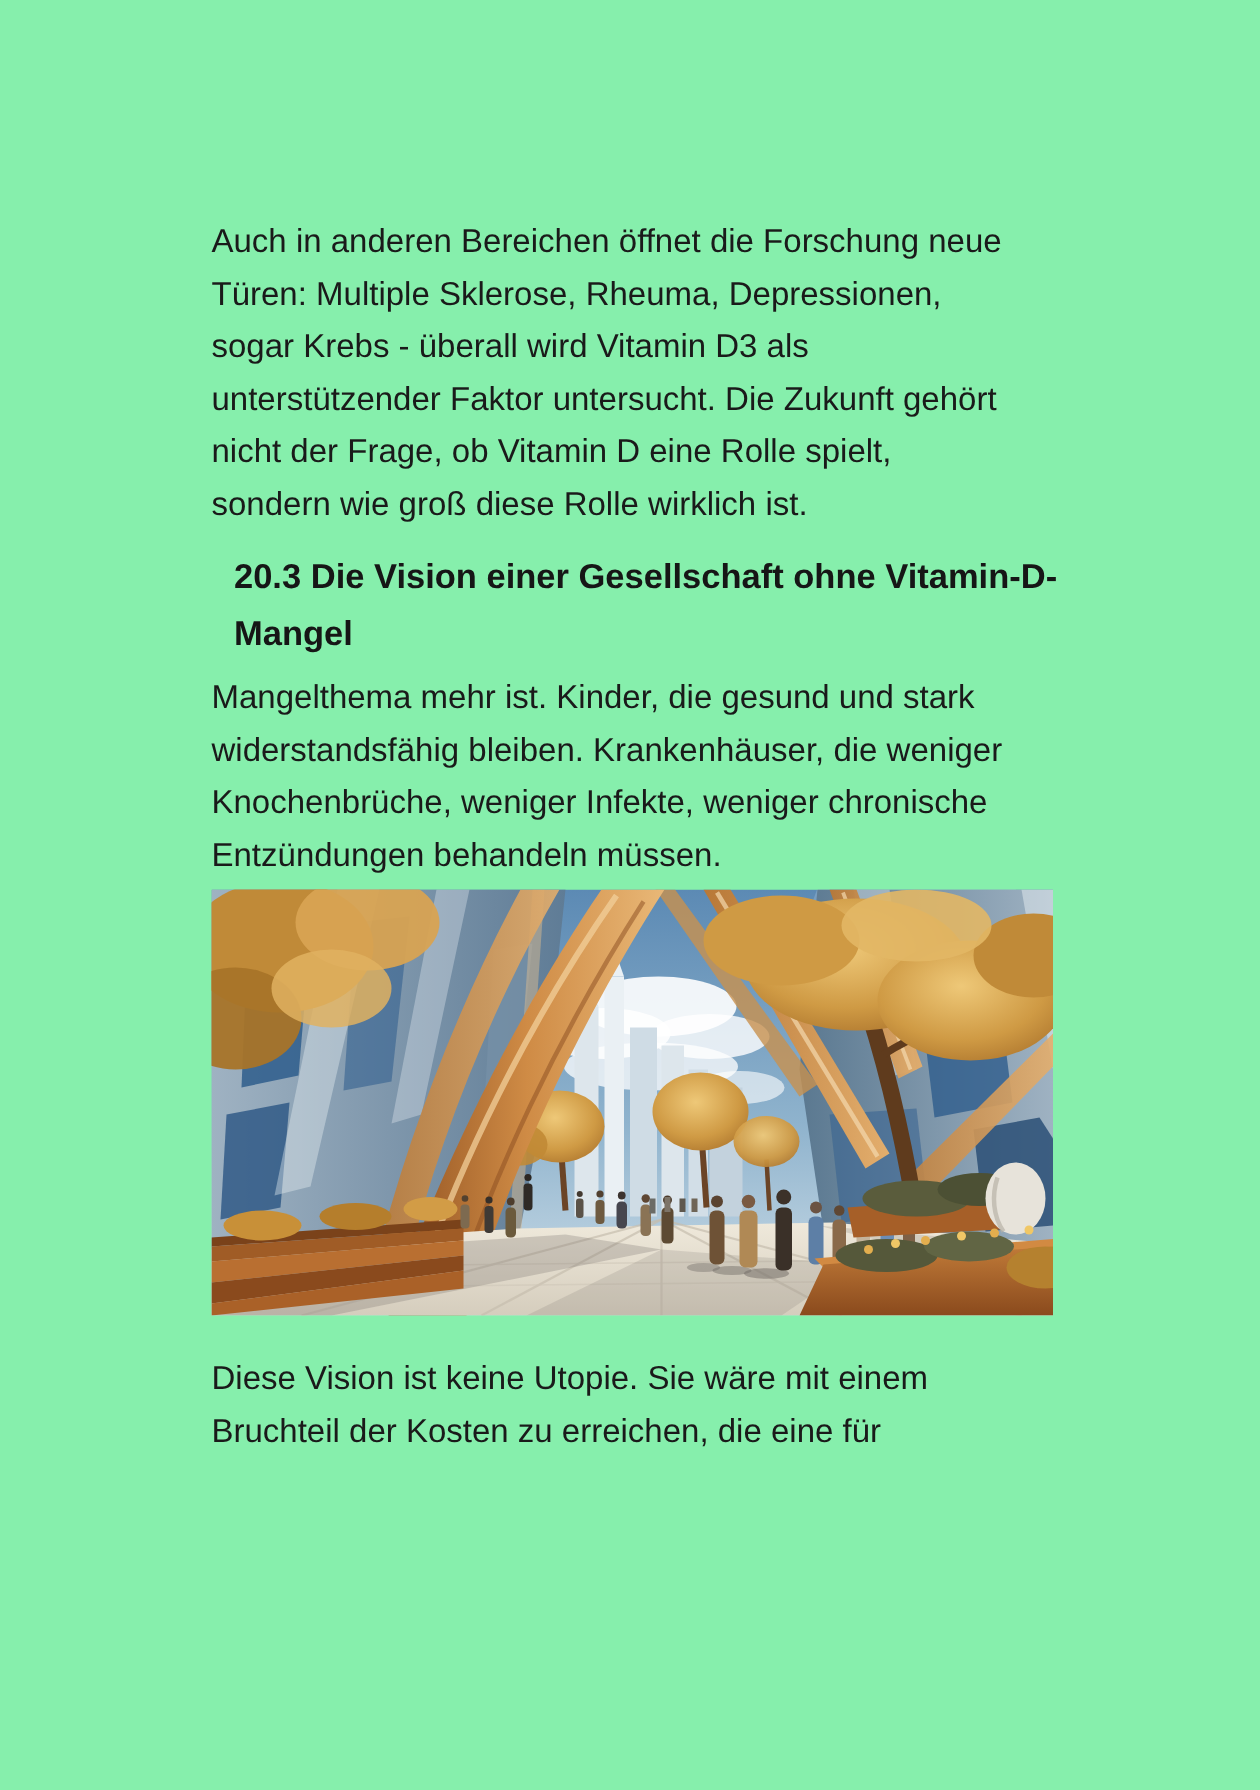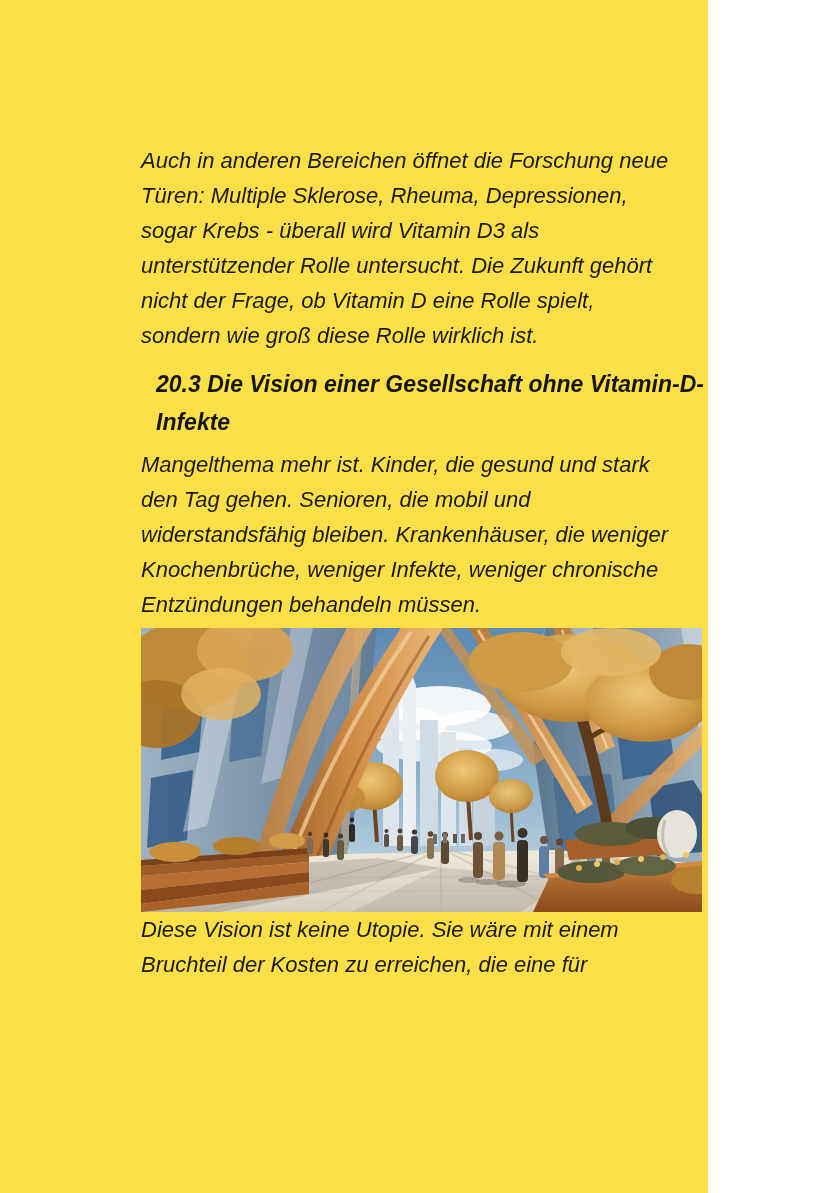--- a/index.html
+++ b/index.html
@@ -1,55 +1,53 @@
 <!DOCTYPE html>
 <html lang="de"><head>
 <meta charset="utf-8">
 <style>
   html,body{margin:0;padding:0;background:#ffffff;}
   .page{
     position:relative;
-    width:708px;height:1193px;
-    background:#fde047;
+    width:840px;height:1193px;
+    background:#86efac;
     font-family:"Liberation Sans","DejaVu Sans",sans-serif;
     color:#1a1a1a;
     overflow:hidden;
-    font-style:italic;
   }
   .content{position:absolute;left:141px;top:143px;width:562px;}
   .para{margin:0;font-size:22px;line-height:35px;font-weight:400;}
   .line{display:block;white-space:nowrap;}
   .heading{margin:12px 15px 6px;font-size:23px;line-height:38px;font-weight:700;color:#161616;}
   .fig{margin:6px 0 0;padding:0;width:561px;height:284px;}
   .fig svg{display:block;}
-  .para-after{}
+  .para-after{margin-top:24px;}
 </style>
 </head>
 <body>
 
 <main class="page">
   <section class="content">
 
     <p class="para">
       <span class="line">Auch in anderen Bereichen öffnet die Forschung neue</span>
       <span class="line">Türen: Multiple Sklerose, Rheuma, Depressionen,</span>
       <span class="line">sogar Krebs - überall wird Vitamin D3 als</span>
-      <span class="line">unterstützender Rolle untersucht. Die Zukunft gehört</span>
+      <span class="line">unterstützender Faktor untersucht. Die Zukunft gehört</span>
       <span class="line">nicht der Frage, ob Vitamin D eine Rolle spielt,</span>
       <span class="line">sondern wie groß diese Rolle wirklich ist.</span>
     </p>
 
     <h2 class="heading">
       <span class="line">20.3 Die Vision einer Gesellschaft ohne Vitamin-D-</span>
-      <span class="line">Infekte</span>
+      <span class="line">Mangel</span>
     </h2>
 
     <p class="para">
       <span class="line">Mangelthema mehr ist. Kinder, die gesund und stark</span>
-      <span class="line">den Tag gehen. Senioren, die mobil und</span>
       <span class="line">widerstandsfähig bleiben. Krankenhäuser, die weniger</span>
       <span class="line">Knochenbrüche, weniger Infekte, weniger chronische</span>
       <span class="line">Entzündungen behandeln müssen.</span>
     </p>
 
     <figure class="fig" role="img" aria-label="Futuristische sonnige Stadtpromenade mit riesigen goldenen Bögen, herbstlich goldenen Bäumen, blauen Glastürmen und Fußgängern auf einem hellen Platz">
       <svg viewBox="0 0 561 284" width="561" height="284" preserveAspectRatio="none">
         <defs>
           <linearGradient id="sky" x1="0" y1="0" x2="0" y2="1">
             <stop offset="0" stop-color="#5c8ab4"></stop>

